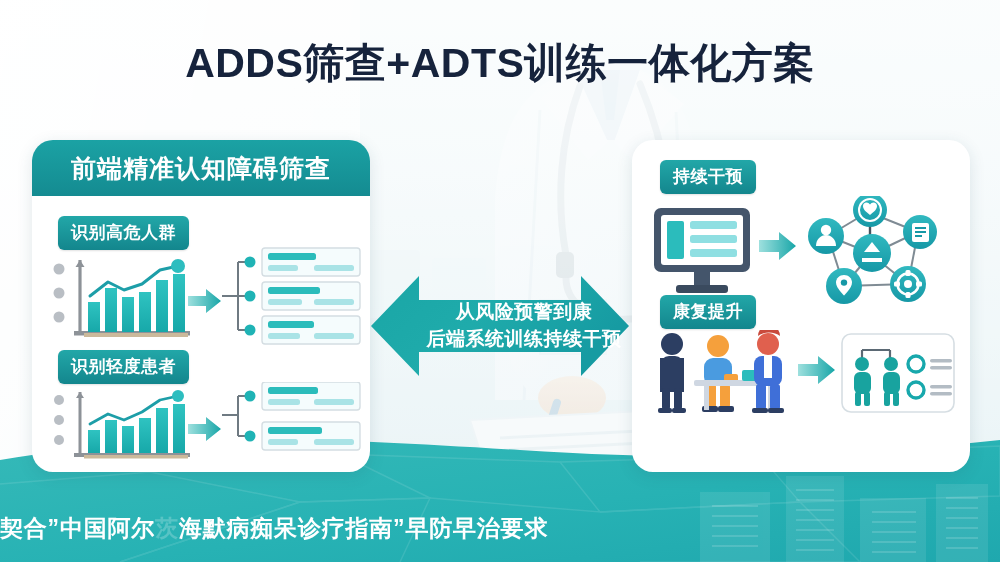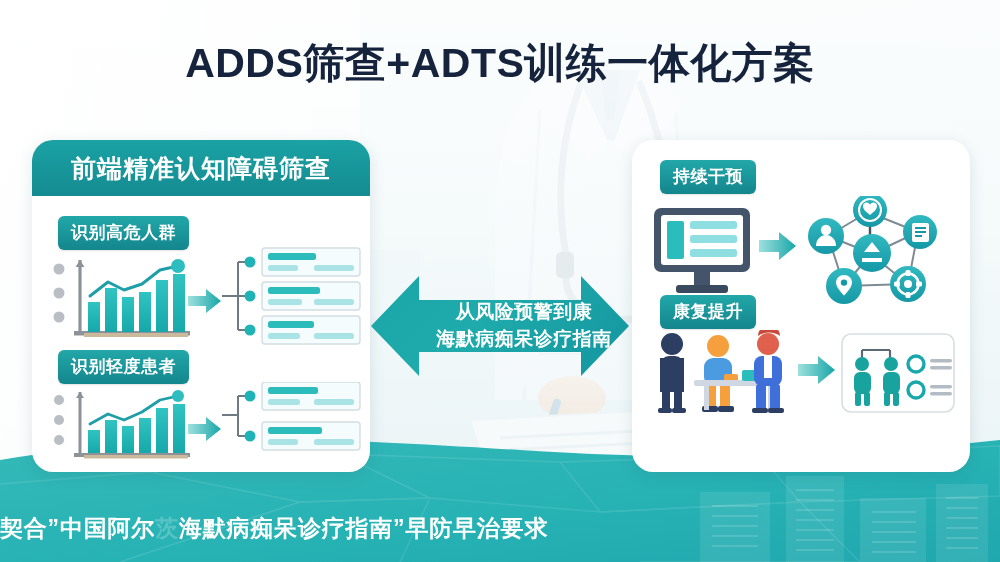--- a/index.html
+++ b/index.html
@@ -507,20 +507,20 @@
       <linearGradient id="dblArr" x1="0" y1="0" x2="1" y2="0.4">
         <stop offset="0" stop-color="#1aa6a6"></stop>
         <stop offset="50%" stop-color="#1fabab"></stop>
         <stop offset="100%" stop-color="#169ba2"></stop>
       </linearGradient>
     </defs>
     <path d="M0 54 L48 4 L48 28 L210 28 L210 4 L258 54 L210 104 L210 80 L48 80 L48 104 Z" fill="url(#dblArr)"></path>
   </svg>
   <div class="center-arrow-text">
     <div>从风险预警到康</div>
-    <div>海默病痴呆诊疗指南</div>
+    <div>后端系统训练持续干预</div>
   </div>
 
   <div class="bottom-text">
     <span>契合”中国阿尔</span><span class="faint">茨</span><span>海默病痴呆诊疗指南”早防早治要求</span>
   </div>
 
 </div>
 
 </body></html>

